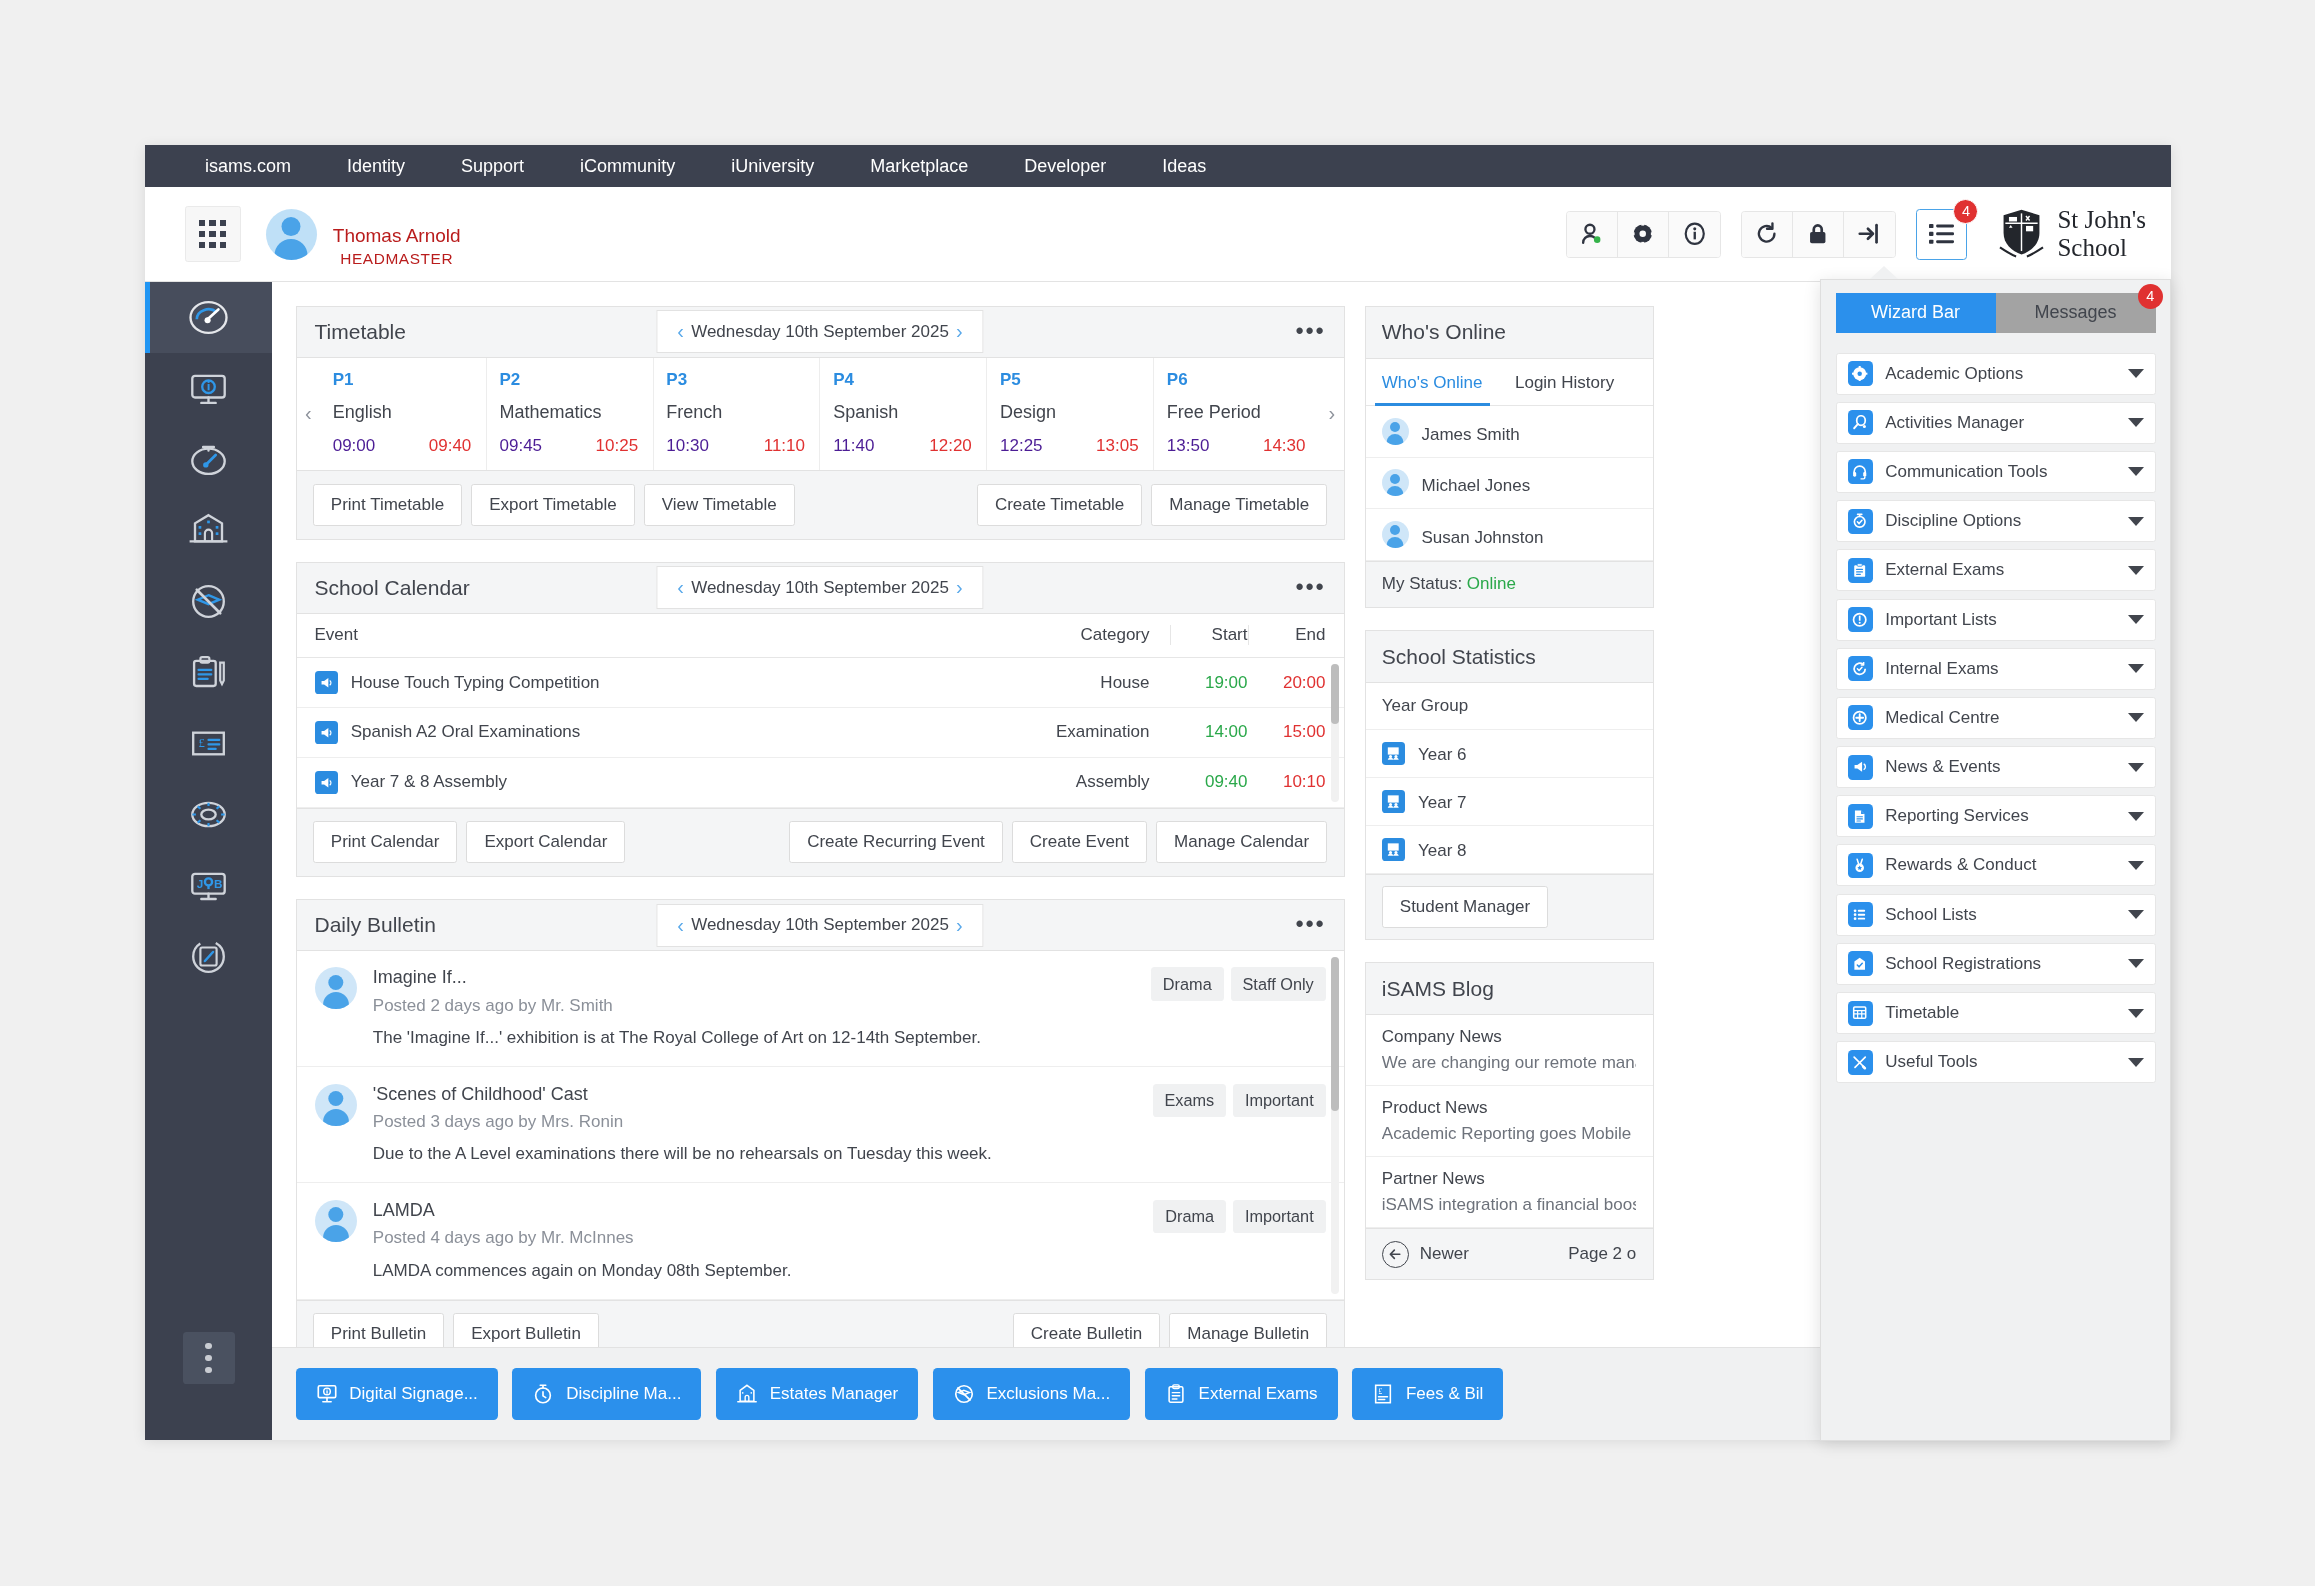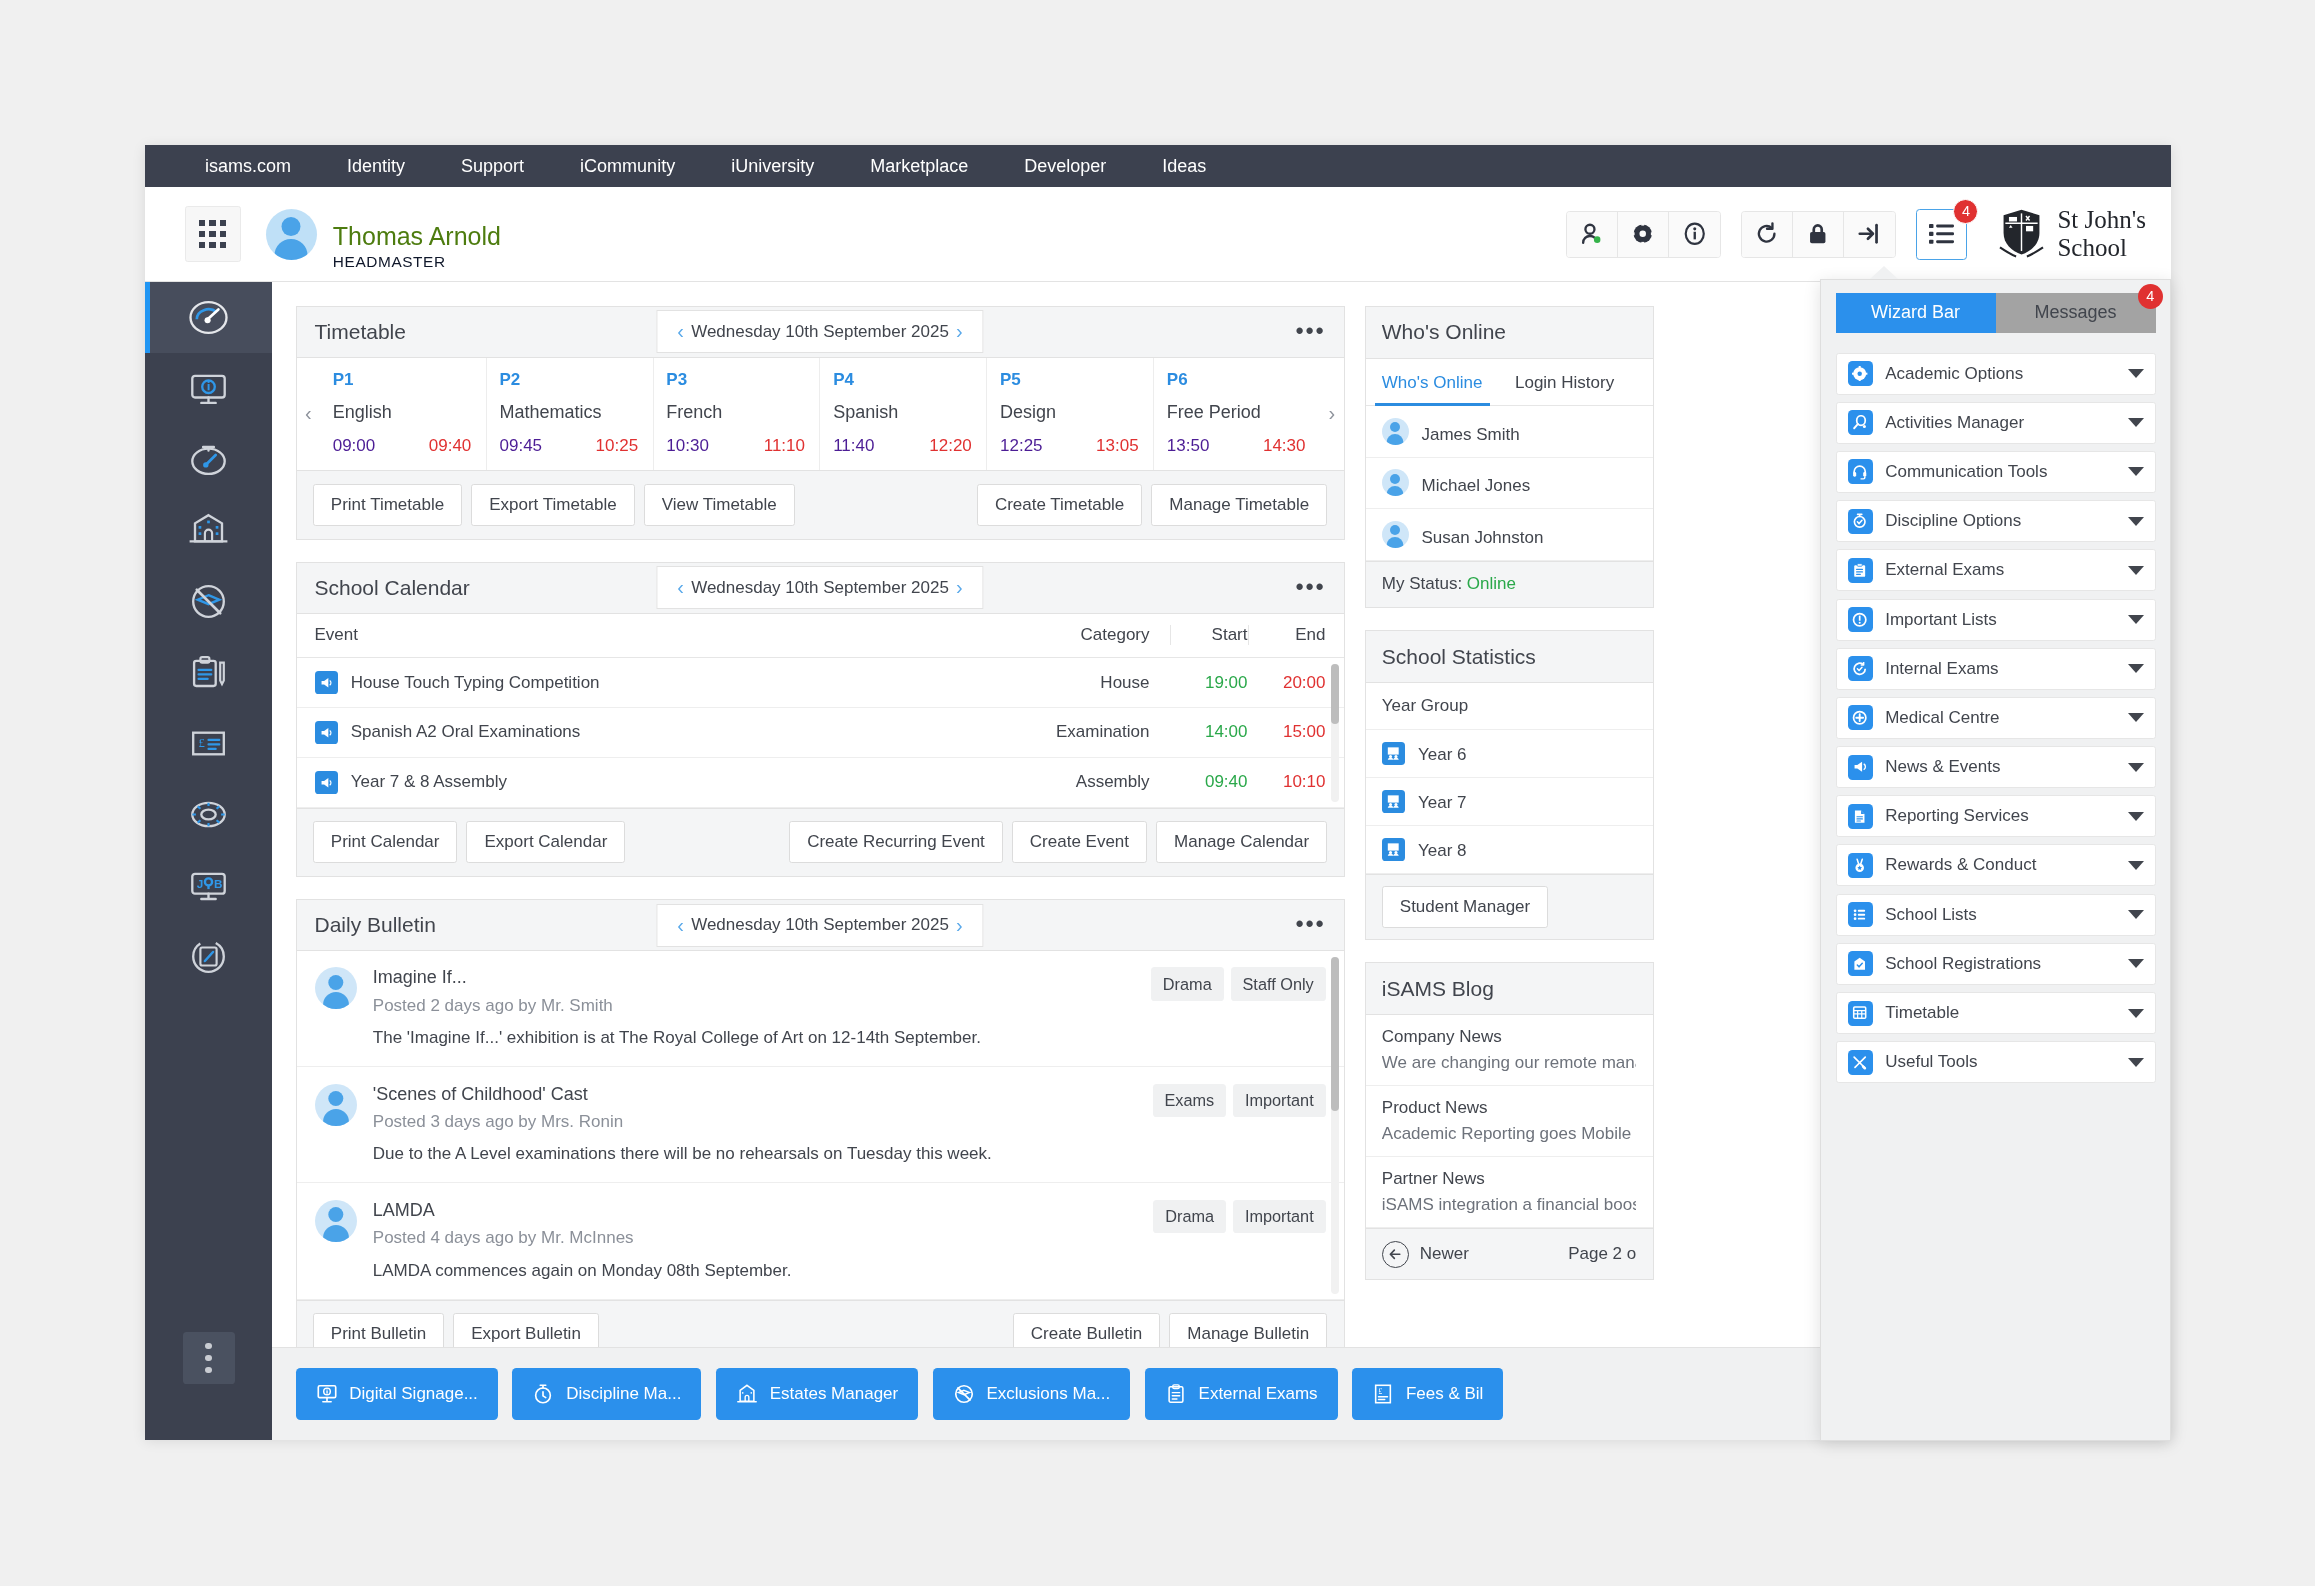--- a/index.html
+++ b/index.html
@@ -51,22 +51,22 @@
     content: ""; position: absolute; left: 50%; top: 8.1px;
     width: 19px; height: 19px; border-radius: 50%;
     background: #4aa3e8; transform: translateX(-50%);
   }
   .avatar::after {
     content: ""; position: absolute; left: 50%; top: 30px;
     width: 33px; height: 31px; border-radius: 16.3px 16.3px 0 0;
     background: #4aa3e8; transform: translateX(-50%);
   }
   .user-block { margin-left: 16.3px; }
-  .user-name { font-size: 25px; color: #4d7c0f; line-height: 1.15; margin-top: 25px; }
-  .user-role { font-size: 15.4px; color: #0f172a; letter-spacing: 0.6px; margin-top: 2.7px; }
+  .user-name { font-size: 19px; color: #b91c1c; line-height: 1.15; margin-top: 25px; }
+  .user-role { font-size: 15.4px; color: #b91c1c; letter-spacing: 0.6px; margin-top: 2.7px; text-align: center; }
   .hdr-right { margin-left: auto; display: flex; align-items: center; gap: 0; }
   .icon-group {
     display: flex; border: 0.9px solid #e6e6e6; border-radius: 3.6px;
     overflow: hidden; margin-right: 20px; background: #fafafa;
   }
   .icon-group .ibtn {
     width: 51px; height: 45px; display: flex; align-items: center; justify-content: center;
     border-right: 0.9px solid #e6e6e6; background: #fafafa;
   }
   .icon-group .ibtn:last-child { border-right: none; }

